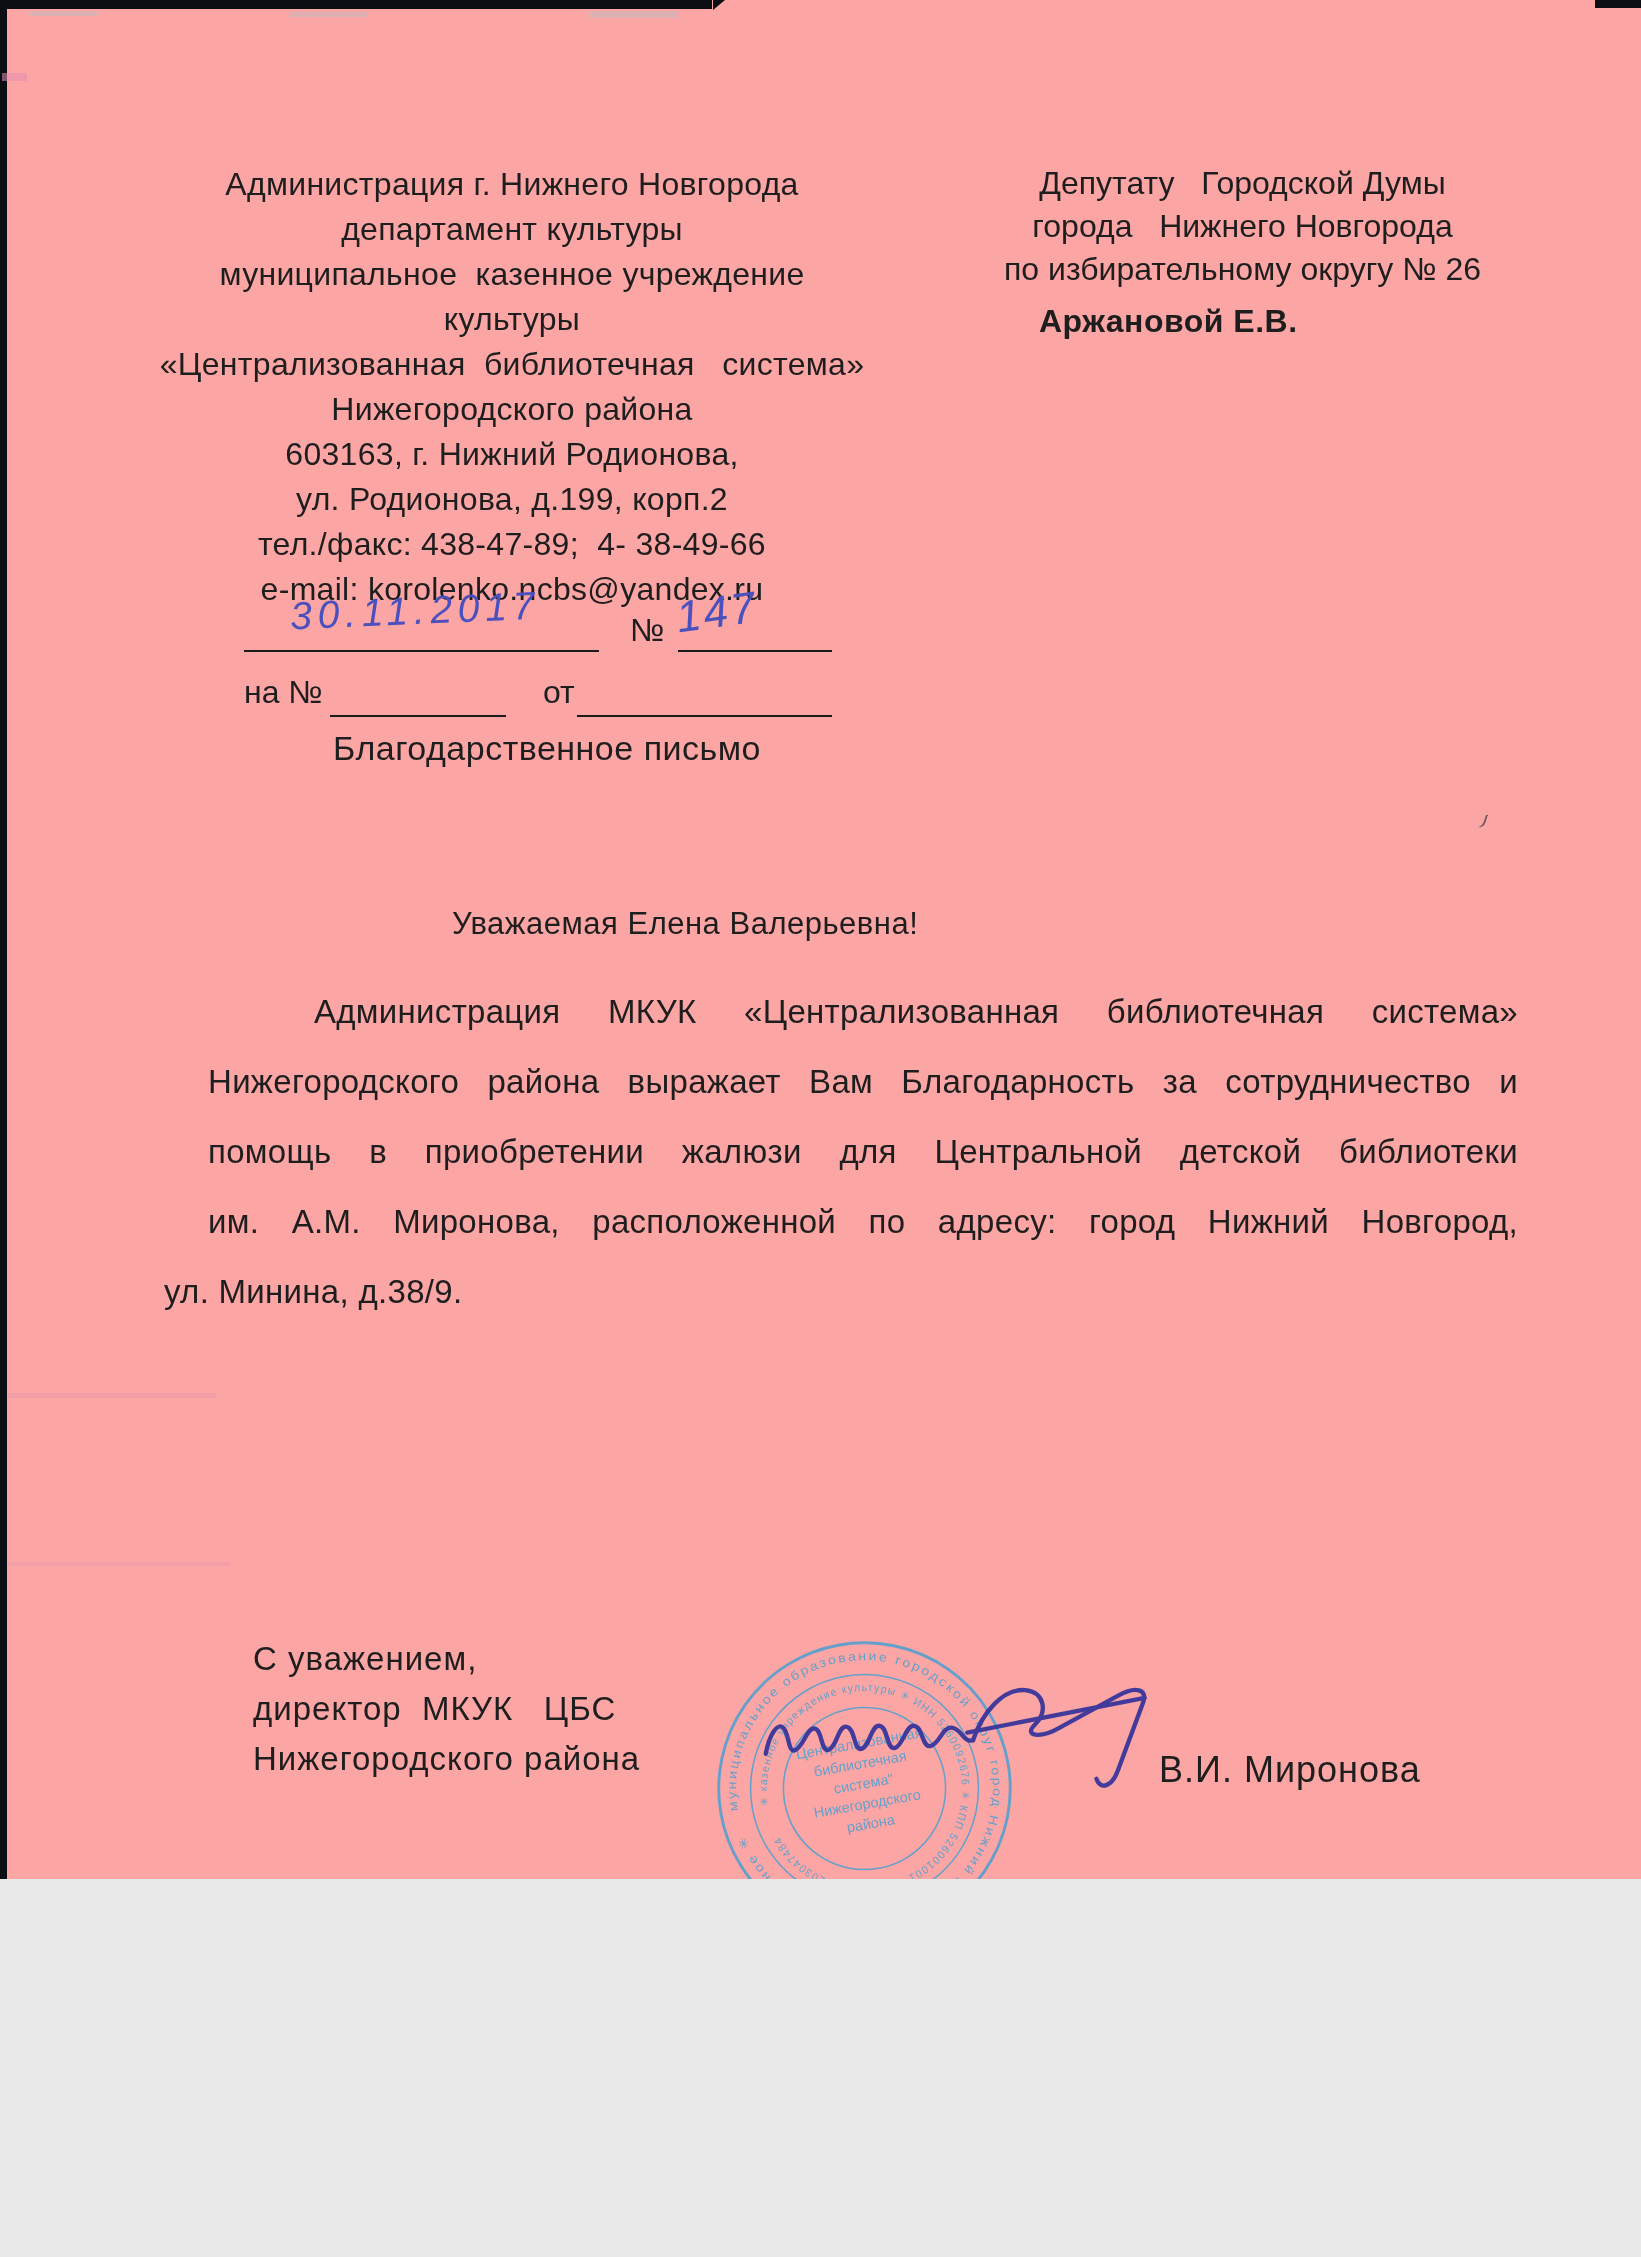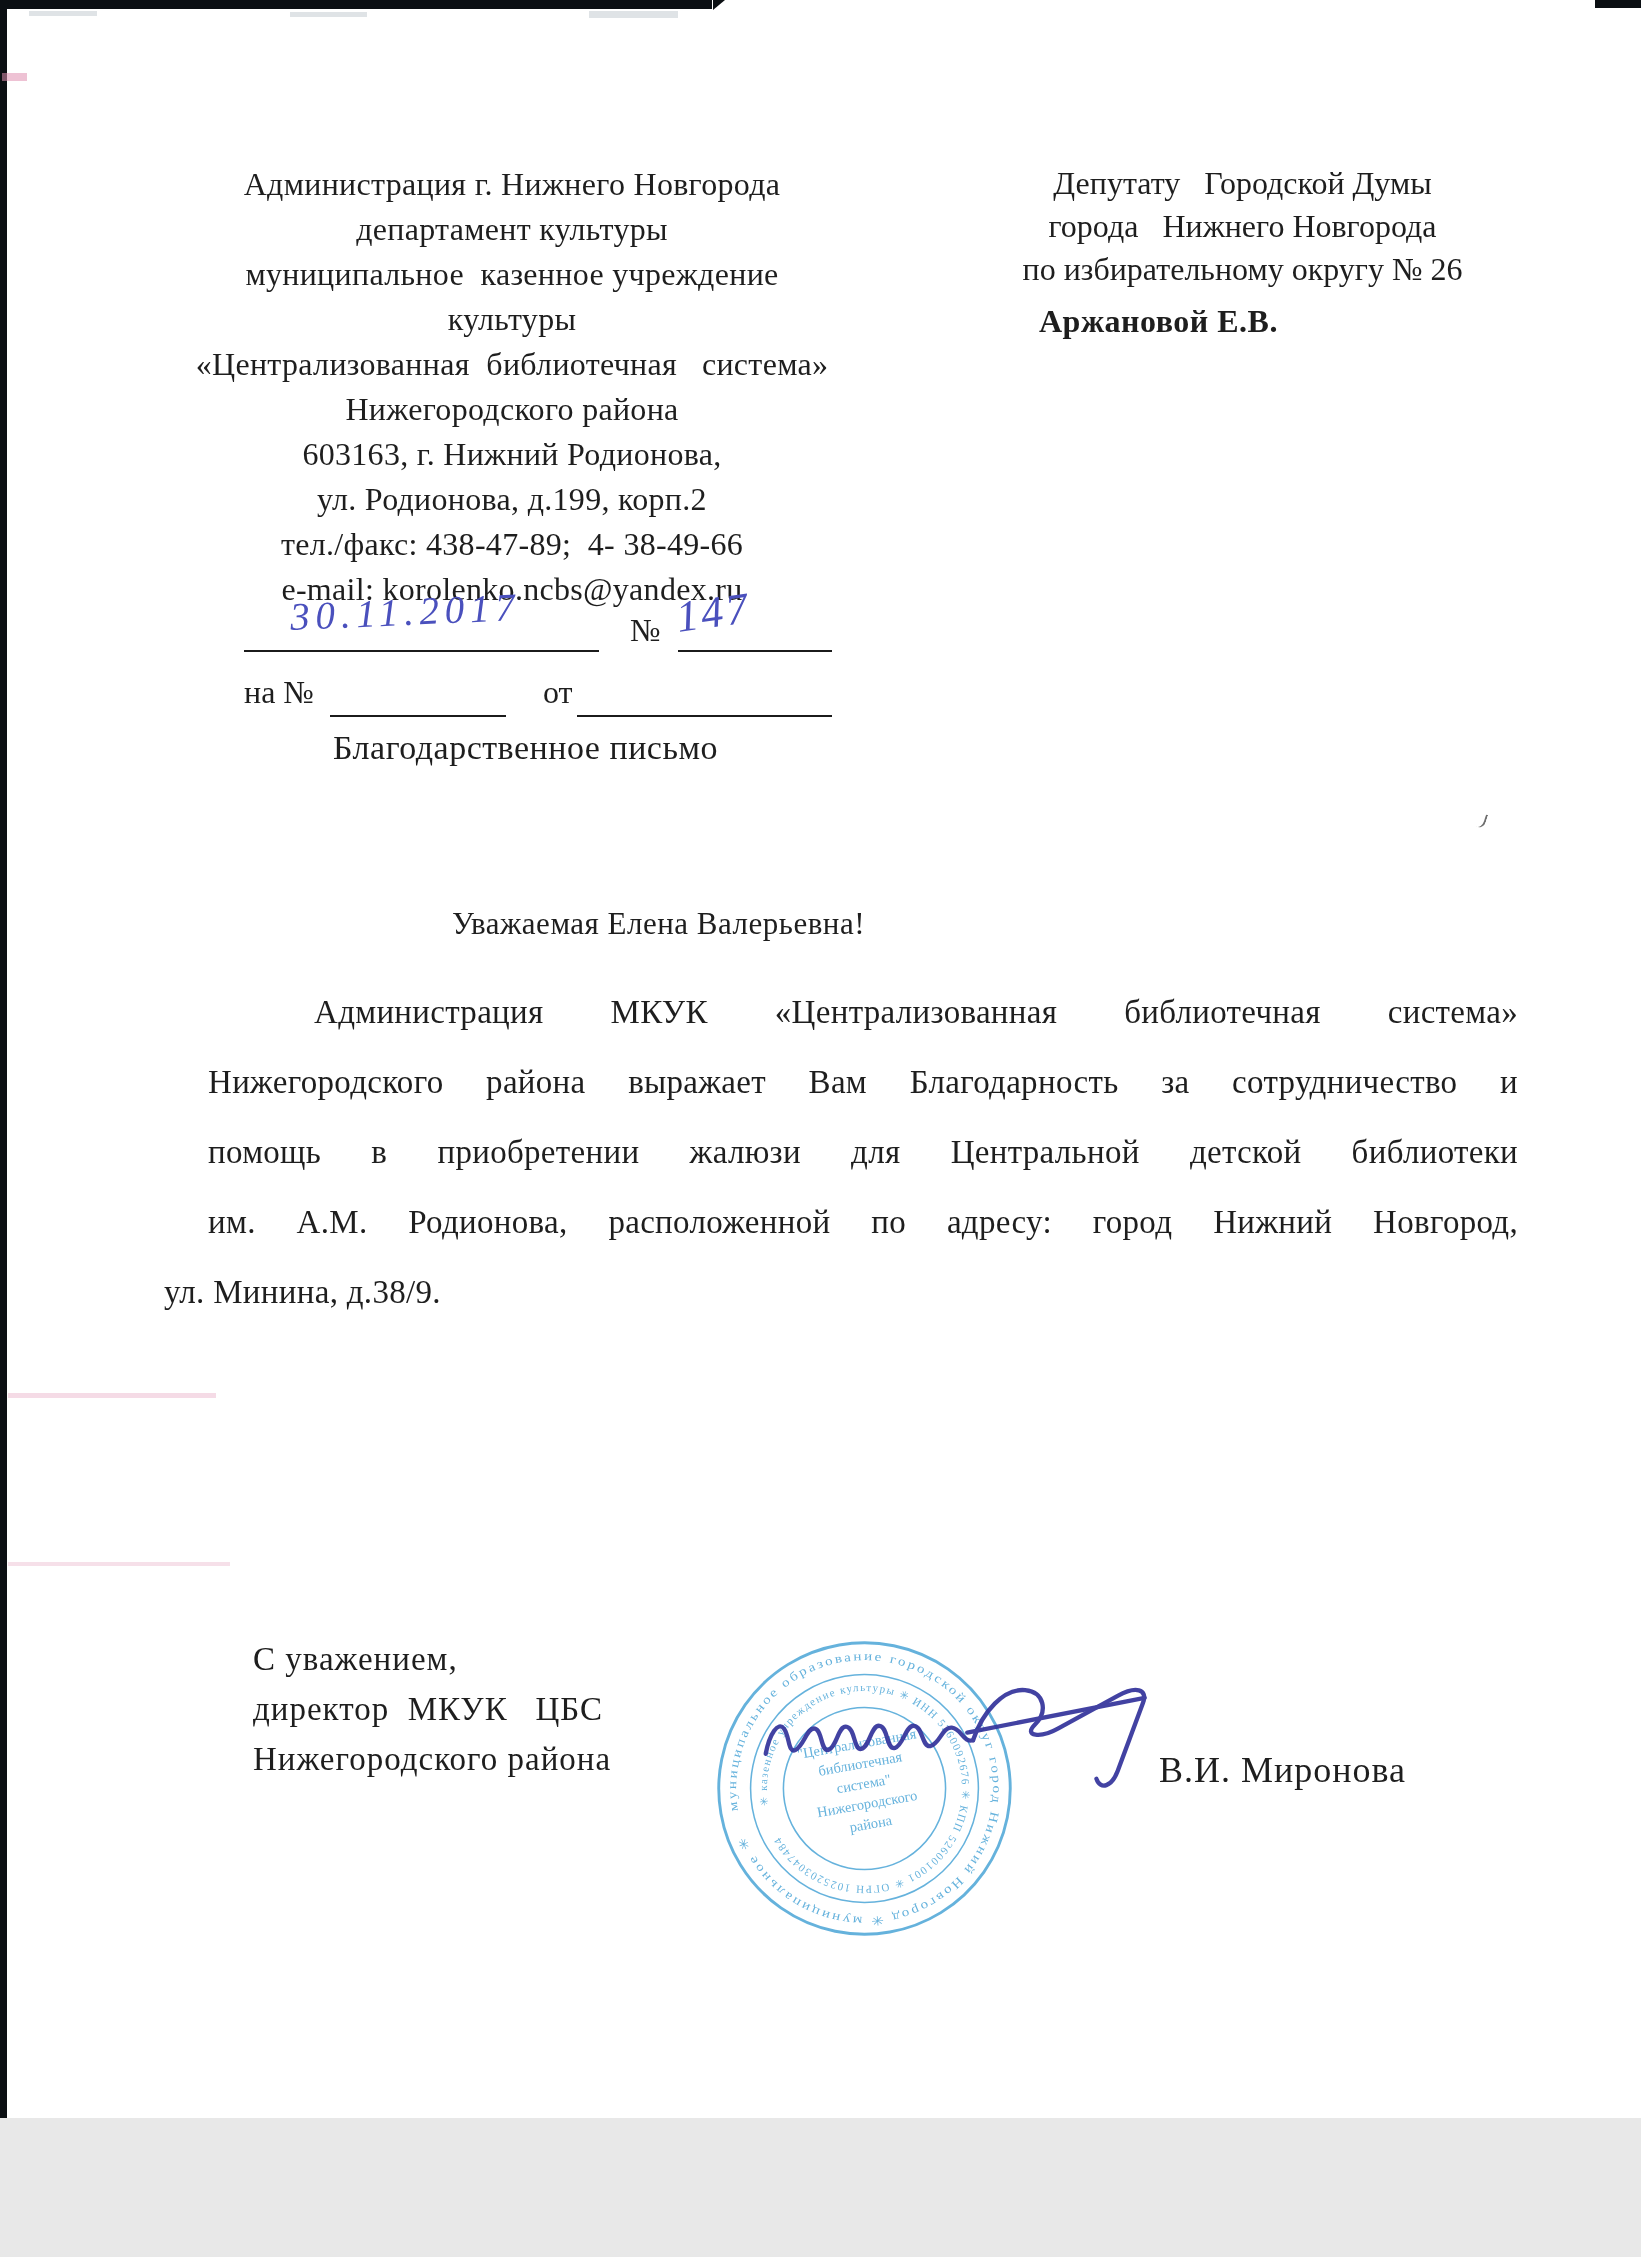--- a/index.html
+++ b/index.html
@@ -1,19 +1,19 @@
 <!DOCTYPE html>
 <html><head>
 <meta charset="utf-8">
 <style>
   html,body { margin:0; padding:0; background:#e8e8e8; }
   .page {
-    position:relative; width:1641px; height:2118px;
-    background:#ffffff; overflow:hidden;
-    font-family:Liberation Serif, serif; color:#1e1e1e;
+    position:relative; width:1641px; height:1879px;
+    background:#fca5a5; overflow:hidden;
+    font-family:Liberation Sans, sans-serif; color:#1e1e1e;
   }
   
   .edge-left { position:absolute; left:0; top:0; width:6.8px; height:2257px; background:#0b0f13; }
   .bar-top { position:absolute; left:0; top:0; width:712px; height:8.7px; background:#0b0f13; }
   .bar-top::after { content:""; position:absolute; right:-12.6px; top:0; width:0; height:0;
     border-left:12.6px solid #0b0f13; border-bottom:10.6px solid transparent; }
   .bar-top-right { position:absolute; left:1595px; top:0; width:46px; height:7.7px; background:#0b0f13; }
   .smudge { position:absolute; background:#b9c0c8; opacity:.45; }
   .sm1 { left:29px; top:10.6px; width:68px; height:5.8px; }
   .sm2 { left:290px; top:11.6px; width:77px; height:5.8px; }
@@ -110,21 +110,21 @@
   <div class="reply-ot">от</div>
   <div class="uline u-r2"></div>
 
   <div class="title">Благодарственное письмо</div>
   <div class="salutation">Уважаемая Елена Валерьевна!</div>
 
   <div class="body-par">
     <div class="jl first">Администрация МКУК «Централизованная библиотечная система»</div>
     <div class="jl">Нижегородского района выражает Вам Благодарность за сотрудничество и</div>
     <div class="jl">помощь в приобретении жалюзи для Центральной детской библиотеки</div>
-    <div class="jl">им. А.М. Родионова, расположенной по адресу: город Нижний Новгород,</div>
+    <div class="jl">им. А.М. Миронова, расположенной по адресу: город Нижний Новгород,</div>
     <div>ул. Минина, д.38/9.</div>
   </div>
 
   <div class="closing">
     <div>С уважением,</div>
     <div>директор&nbsp; МКУК&nbsp;&nbsp; ЦБС</div>
     <div>Нижегородского района</div>
   </div>
 
   <svg class="stamp-svg" viewBox="-158 -158 316 316">

